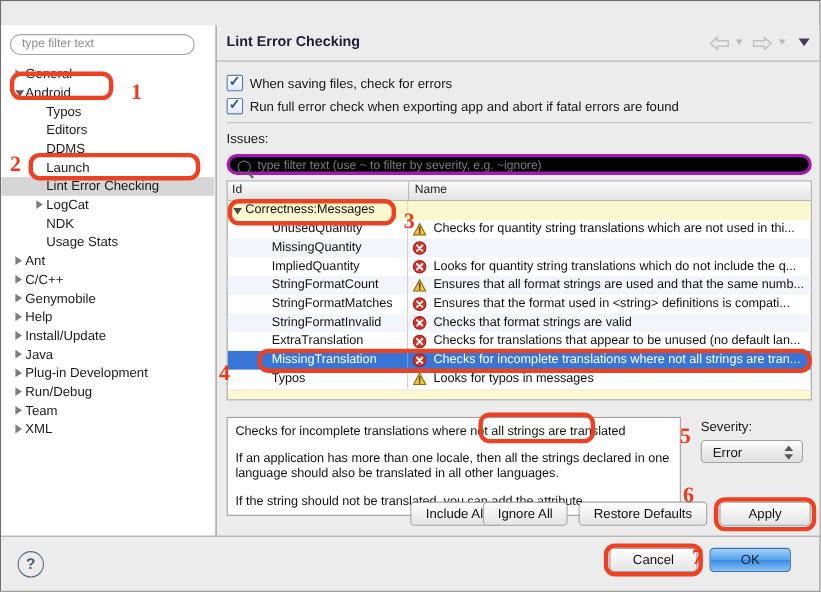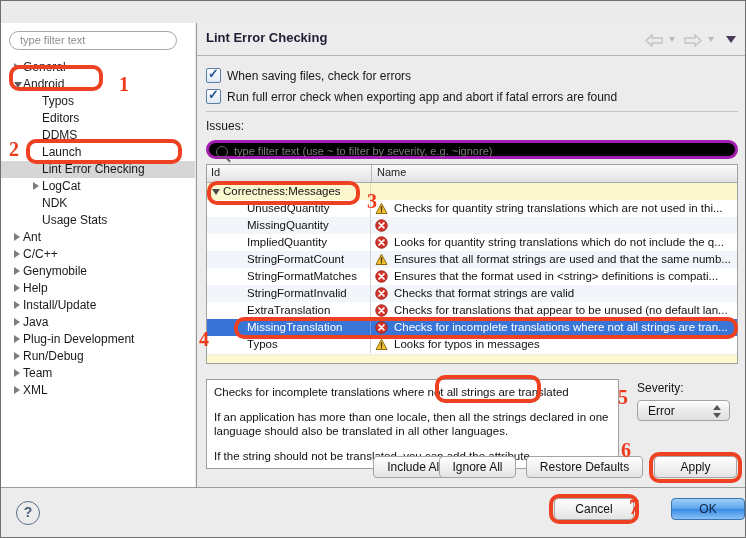--- a/index.html
+++ b/index.html
@@ -318,21 +318,21 @@
     width: 22px; height: 22px;
     border: 1.5px solid #5a6b86; border-radius: 50%;
     color: #4a5c78; font-size: 14px; font-weight: bold;
     text-align: center; line-height: 20px;
   }
   #btnCancel {
     position: absolute; left: 553px; top: 497px;
     width: 80px; height: 22px;
   }
   #btnOK {
-    position: absolute; left: 670px; top: 497px;
+    position: absolute; left: 644px; top: 497px;
     width: 74px; height: 22px;
     background: linear-gradient(to bottom, #9fd0f8, #5ba4ee 48%, #3b8ae3 52%, #87c3f6);
     border: 1px solid #3d73b0;
     color: #102440;
   }
 
   
   .redbox {
     position: absolute;
     border: 4px solid #ee4122;

